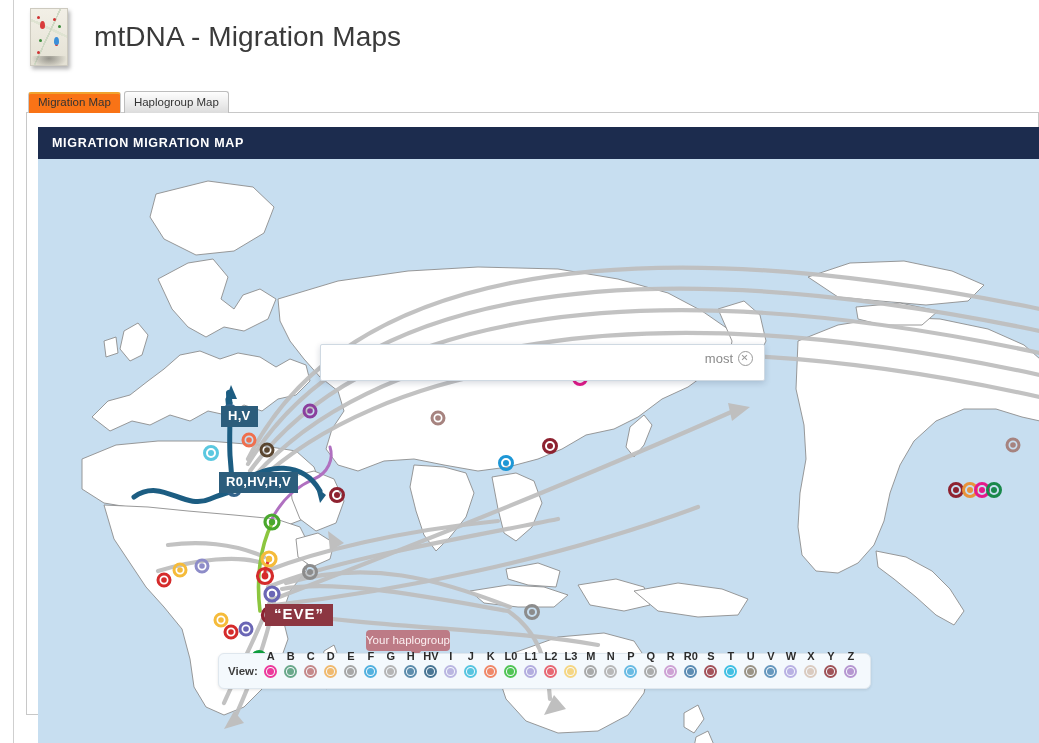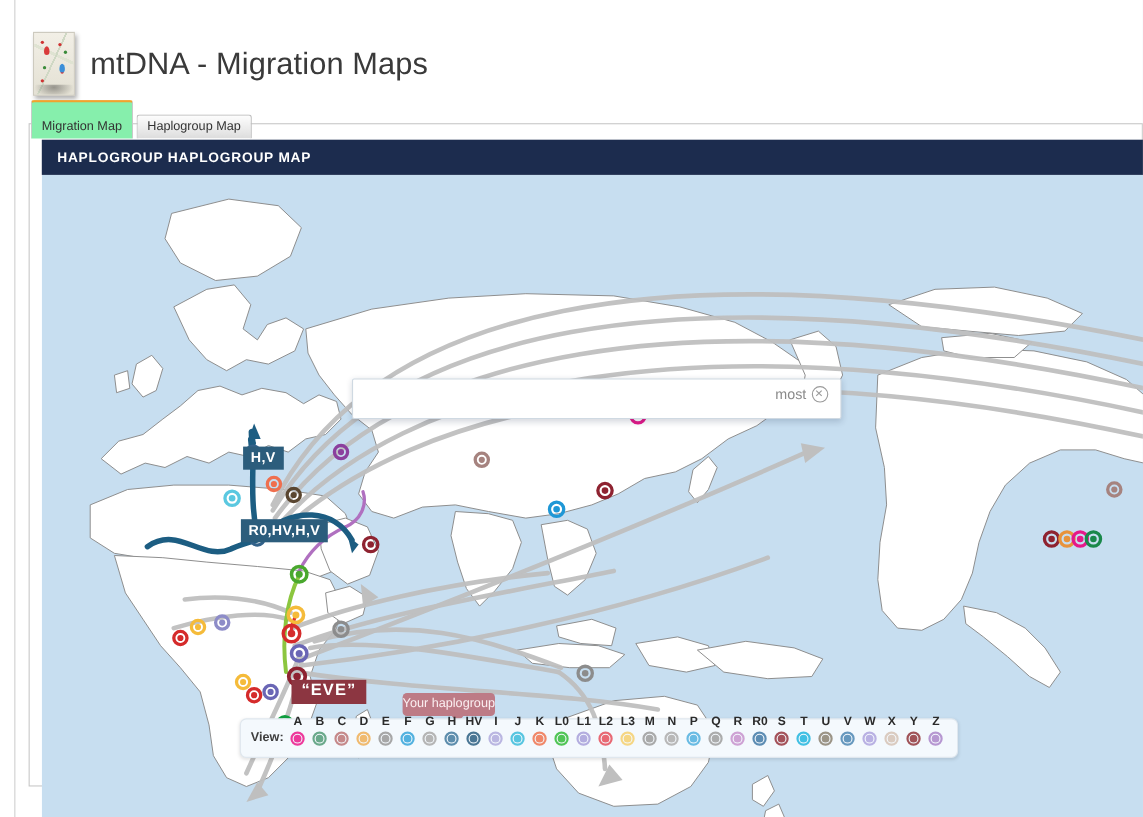--- a/index.html
+++ b/index.html
@@ -7,21 +7,21 @@
     width:1039px;height:743px;overflow:hidden;background:#ffffff;
     font-family:"Liberation Sans","DejaVu Sans",sans-serif;
     -webkit-font-smoothing:antialiased;
   }
   .page{position:relative;width:1039px;height:743px;}
 
   
   .left-rule{position:absolute;left:13px;top:0;width:1px;height:743px;background:#cfcfcf;}
 
   
-  .app-header{position:absolute;left:30px;top:29px;display:flex;align-items:center;gap:14px;}
+  .app-header{position:absolute;left:30px;top:8px;display:flex;align-items:center;gap:26px;}
   .app-logo{
     width:36px;height:56px;position:relative;overflow:hidden;
     background:#e9e6dd;border:1px solid #cdcabf;
     box-shadow:2px 3px 4px rgba(0,0,0,.30);
   }
   .app-logo .mapbg{position:absolute;inset:0;
     background:
       linear-gradient(115deg,transparent 46%,#cfd8c4 46%,#cfd8c4 49%,transparent 49%),
       linear-gradient(25deg,transparent 60%,#dfe3d2 60%,#dfe3d2 64%,transparent 64%),
       linear-gradient(180deg,#f2efe6 0%,#e4e1d4 100%);
@@ -35,22 +35,22 @@
   
   .tabstrip{position:absolute;left:28px;top:91px;display:flex;align-items:flex-end;gap:3px;z-index:4;}
   .tab{
     font-size:11.5px;color:#333;padding:4px 9px 4px 9px;
     border:1px solid #bdbdbd;border-bottom:none;
     border-radius:3px 3px 0 0;line-height:13px;cursor:pointer;
     background:linear-gradient(180deg,#fdfdfd 0%,#ececec 55%,#dcdcdc 100%);
     position:relative;top:0;
   }
   .tab.active{
-    background:#86efac;border-color:#c9c9c9;color:#333;
-    border-top:2px solid #f0a32e;padding-top:16px;
+    background:#f97316;border-color:#c9c9c9;color:#333;
+    border-top:2px solid #f0a32e;padding-top:2px;
   }
 
   
   .panel{position:absolute;left:26px;top:112px;width:1013px;height:603px;
     background:#fff;border:1px solid #c8c8c8;box-sizing:border-box;}
   .panel-head{
     position:absolute;left:11px;top:14px;width:1002px;height:32px;
     background:#1c2c4e;color:#fff;font-size:12.5px;font-weight:bold;
     letter-spacing:.7px;display:flex;align-items:center;padding-left:14px;
     box-sizing:border-box;
@@ -61,21 +61,21 @@
   .map-canvas{position:absolute;left:0;top:0;width:1002px;height:630px;background:#cfe2f3;}
   .ocean{position:absolute;inset:0;background:#c7def0;}
   .map-svg{position:absolute;left:0;top:0;}
 
   
   .map-chip{
     position:absolute;color:#fff;font-size:13px;font-weight:bold;
     padding:3px 7px 4px;letter-spacing:.3px;white-space:nowrap;
     background:#2c5d7c;line-height:14px;cursor:pointer;
   }
-  .map-chip.eve{background:#8c3641;font-size:15px;letter-spacing:1px;padding:3px 9px 5px;margin-top:14px;}
+  .map-chip.eve{background:#8c3641;font-size:15px;letter-spacing:1px;padding:3px 9px 5px;}
 
   
   .info-popup{
     position:absolute;left:293px;top:331px;width:445px;
     background:#fff;border:1px solid #cfd9e2;border-radius:2px;
     box-shadow:0 2px 6px rgba(20,40,70,.18);
     padding:0 0 14px 0;box-sizing:border-box;
   }
   .info-close{
     display:flex;justify-content:flex-end;align-items:center;gap:5px;
@@ -142,21 +142,21 @@
     <div class="app-title">mtDNA - Migration Maps</div>
   </div>
 
   <div class="tabstrip">
     <div class="tab active">Migration Map</div>
     <div class="tab">Haplogroup Map</div>
   </div>
 
   <div class="panel">
 
-    <div class="panel-head">HAPLOGROUP HAPLOGROUP MAP</div>
+    <div class="panel-head">MIGRATION MIGRATION MAP</div>
 
     <div class="map-viewport">
       <div class="map-canvas">
         <div class="ocean"></div>
 
         <svg class="map-svg" width="1002" height="630" viewBox="0 0 1002 630">
           <g fill="#ffffff" stroke="#8d8d8d" stroke-width="0.9" stroke-linejoin="round">
 
             <path d="M118 35 L170 22 L215 28 L236 48 L226 74 L196 92 L158 96 L126 80 L112 58 Z"></path>
 

